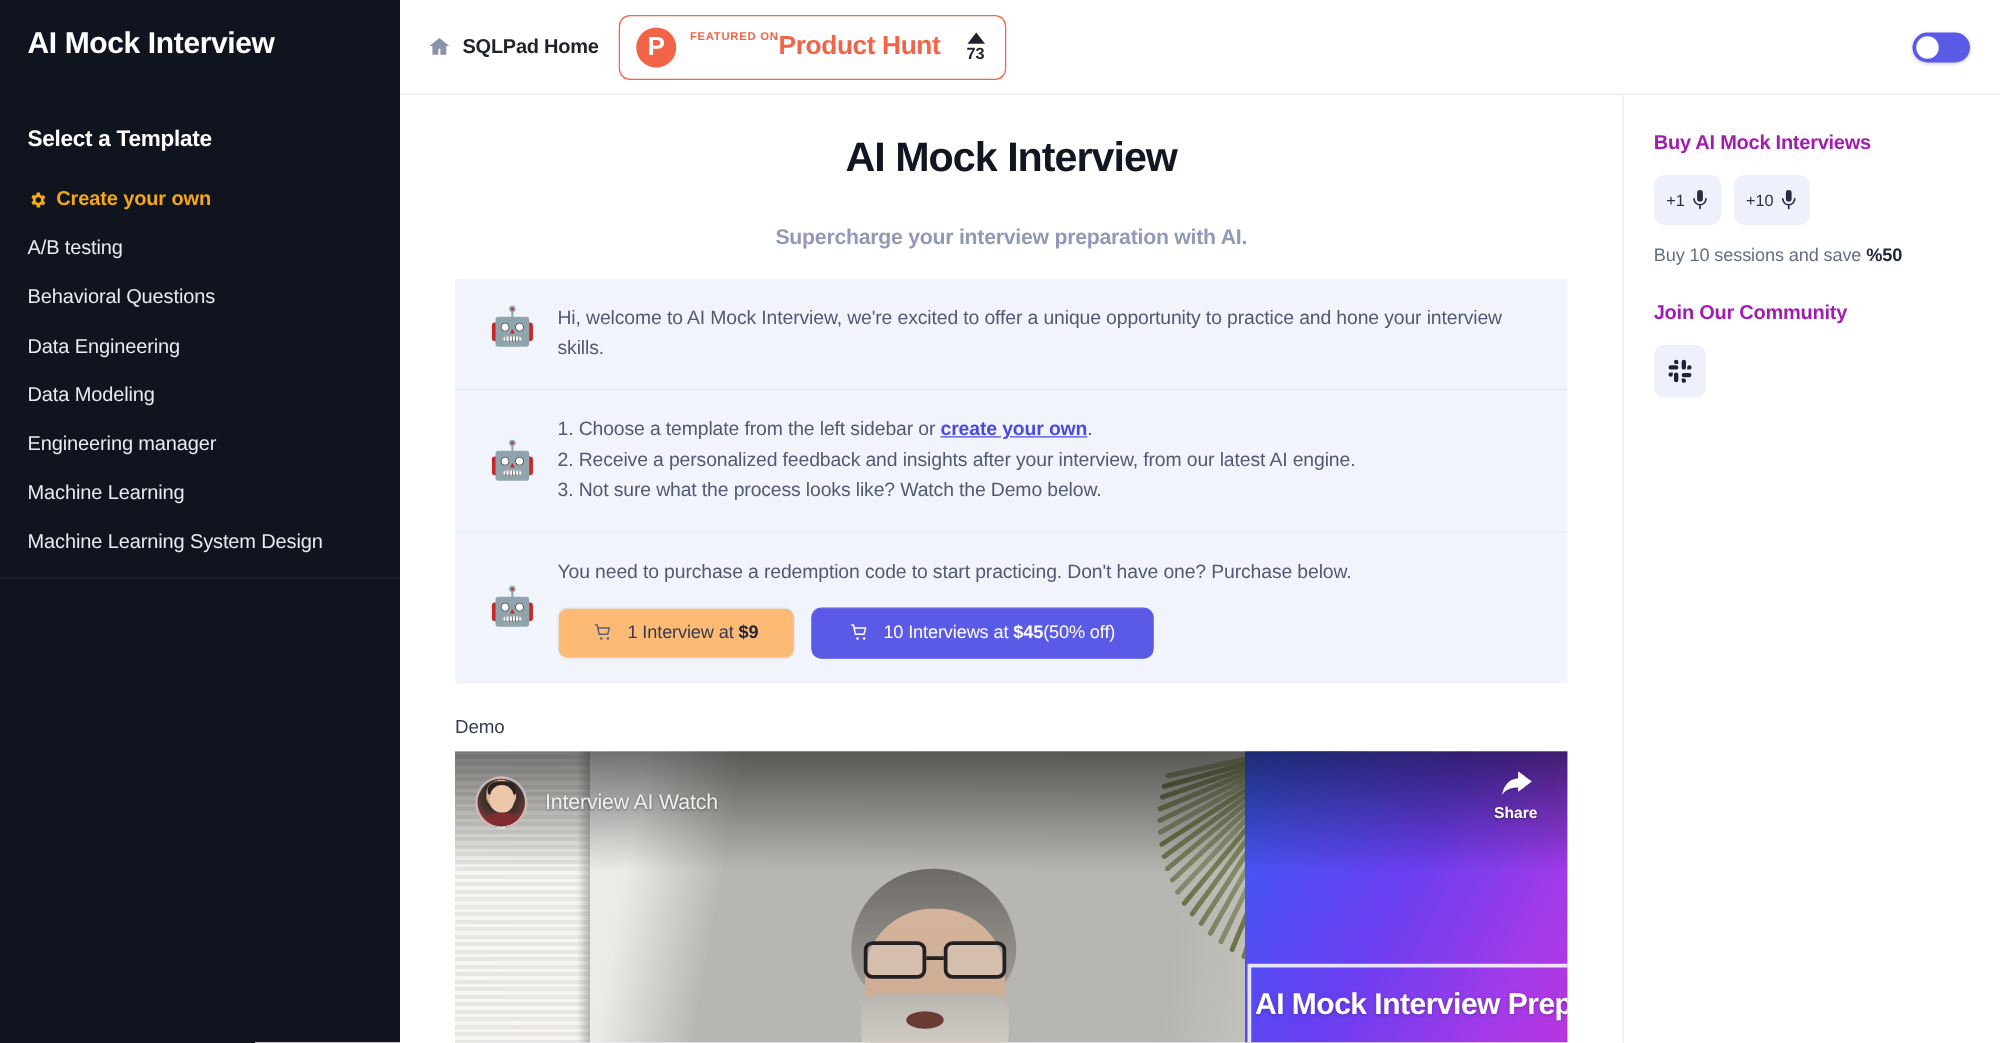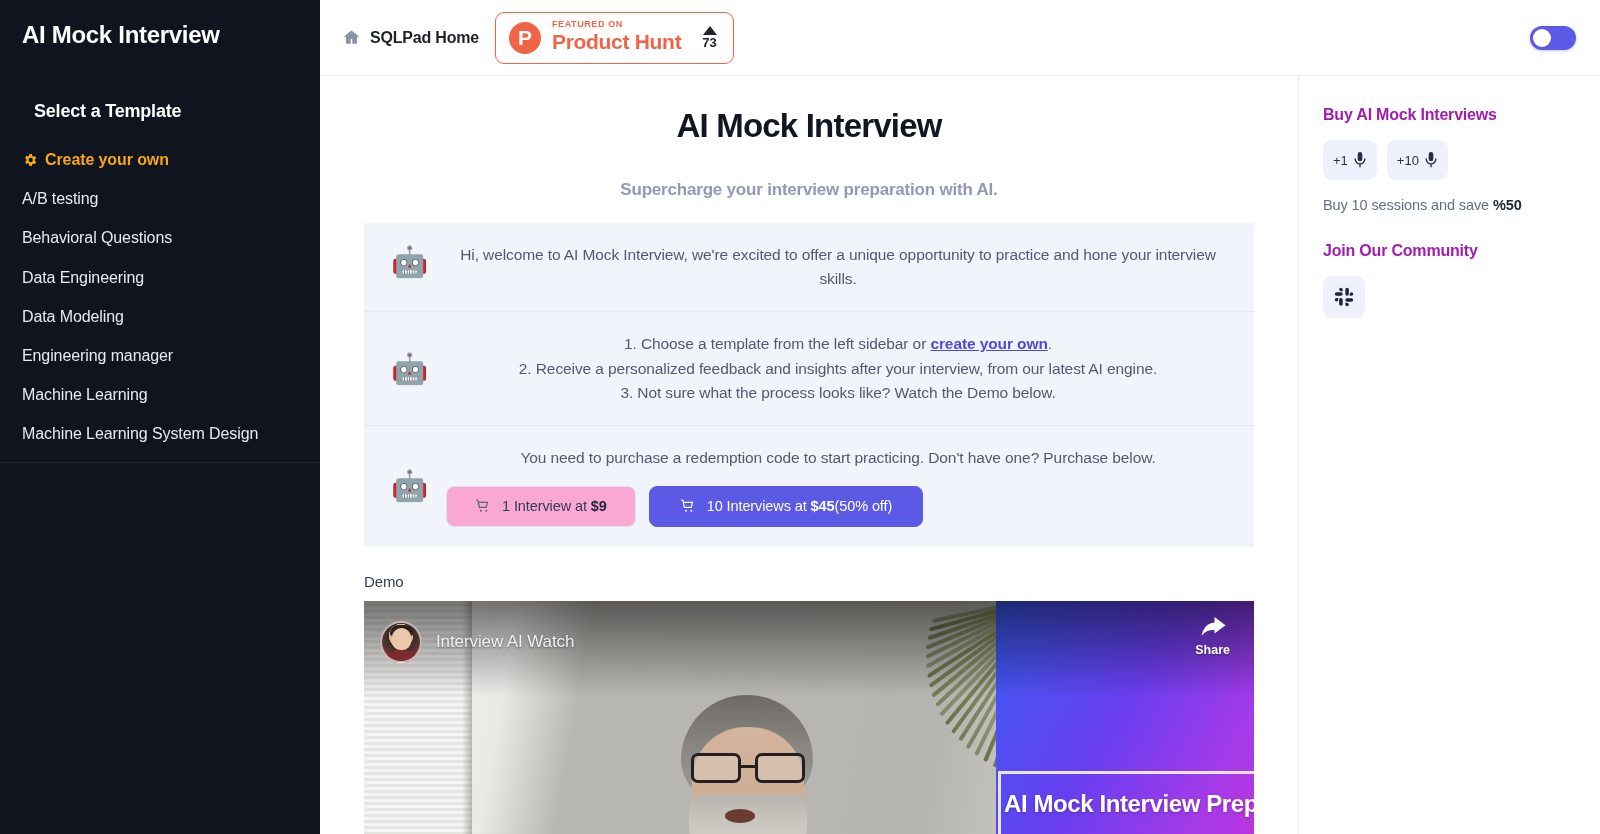--- a/index.html
+++ b/index.html
@@ -19,21 +19,21 @@
     flex: 0 0 320px;
     position: relative;
     color: #ffffff;
   }
   .sidebar-title {
     font-size: 24px; font-weight: bold; letter-spacing: -0.3px;
     color: #ffffff; padding: 21px 0 0 22px;
   }
   .sidebar-section-title {
     font-size: 18px; font-weight: bold; color: #ffffff;
-    padding: 52px 0 0 34px; letter-spacing: -0.2px;
+    padding: 52px 0 0 22px; letter-spacing: -0.2px;
   }
   .tpl-list { margin-top: 18px; }
   .tpl-item {
     display: flex; align-items: center; gap: 7px;
     padding: 10px 22px; font-size: 16px; color: #e8eaef;
     letter-spacing: -0.1px; cursor: pointer; line-height: 1.2;
   }
   .tpl-item.active { color: #f5a716; font-weight: bold; }
   .gear-icon { width: 16px; height: 16px; display: inline-block; flex: 0 0 16px; }
   .sidebar-divider {
@@ -64,21 +64,21 @@
     height: 52px; padding: 0 16px 0 13px; cursor: pointer;
     background: #ffffff;
   }
   .ph-logo {
     width: 32px; height: 32px; border-radius: 50%;
     background: #f26448; color: #ffffff;
     display: flex; align-items: center; justify-content: center;
     font-size: 21px; font-weight: bold; font-family: "Liberation Sans", sans-serif;
     flex: 0 0 32px; line-height: 1;
   }
-  .ph-text { display: flex; flex-direction: column; justify-content: center; }
+  .ph-text { display: flex; flex-direction: row; justify-content: center; }
   .ph-featured {
     font-size: 9px; font-weight: bold; color: #f26448;
     letter-spacing: 0.6px; line-height: 1.1;
   }
   .ph-name {
     font-size: 21px; font-weight: bold; color: #f26448;
     letter-spacing: -0.3px; line-height: 1.15;
   }
   .ph-votes {
     display: flex; flex-direction: column; align-items: center;
@@ -125,38 +125,38 @@
     padding: 20px 24px 20px 27px;
     border-bottom: 1px solid #e4e8f5;
   }
   .msg:last-child { border-bottom: none; }
   .msg.center { align-items: center; }
   .bot-avatar {
     flex: 0 0 38px; width: 38px; height: 38px;
     display: flex; align-items: center; justify-content: center;
     font-size: 30px; line-height: 1;
   }
-  .msg-body { flex: 1; min-width: 0; text-align: center; }
+  .msg-body { flex: 1; min-width: 0; }
   .msg-text {
     font-size: 15.5px; color: #525a73; line-height: 1.55;
     letter-spacing: -0.1px;
   }
   .msg-line { font-size: 15.5px; color: #525a73; line-height: 1.58; letter-spacing: -0.1px; }
   .inline-link {
     color: #4a4ae0; font-weight: bold; text-decoration: underline;
     cursor: pointer;
   }
   .buy-row { display: flex; gap: 13px; margin-top: 15px; }
   .btn {
     display: flex; align-items: center; justify-content: center; gap: 11px;
     height: 41px; border-radius: 8px; cursor: pointer;
     font-size: 14.5px; letter-spacing: -0.1px;
   }
   .btn-outline {
-    background: #f9a8d4; border: 1px solid #dfe3f0;
+    background: #fdba74; border: 1px solid #dfe3f0;
     color: #333a52; padding: 0 28px;
   }
   .btn-outline b { font-weight: bold; color: #20263c; }
   .btn-primary {
     background: #5a5ae6; color: #ffffff; padding: 0 30px;
     border: 1px solid #5a5ae6;
   }
   .btn-primary b { font-weight: bold; }
   .cart-icon { width: 16px; height: 16px; display: block; flex: 0 0 16px; }
 

